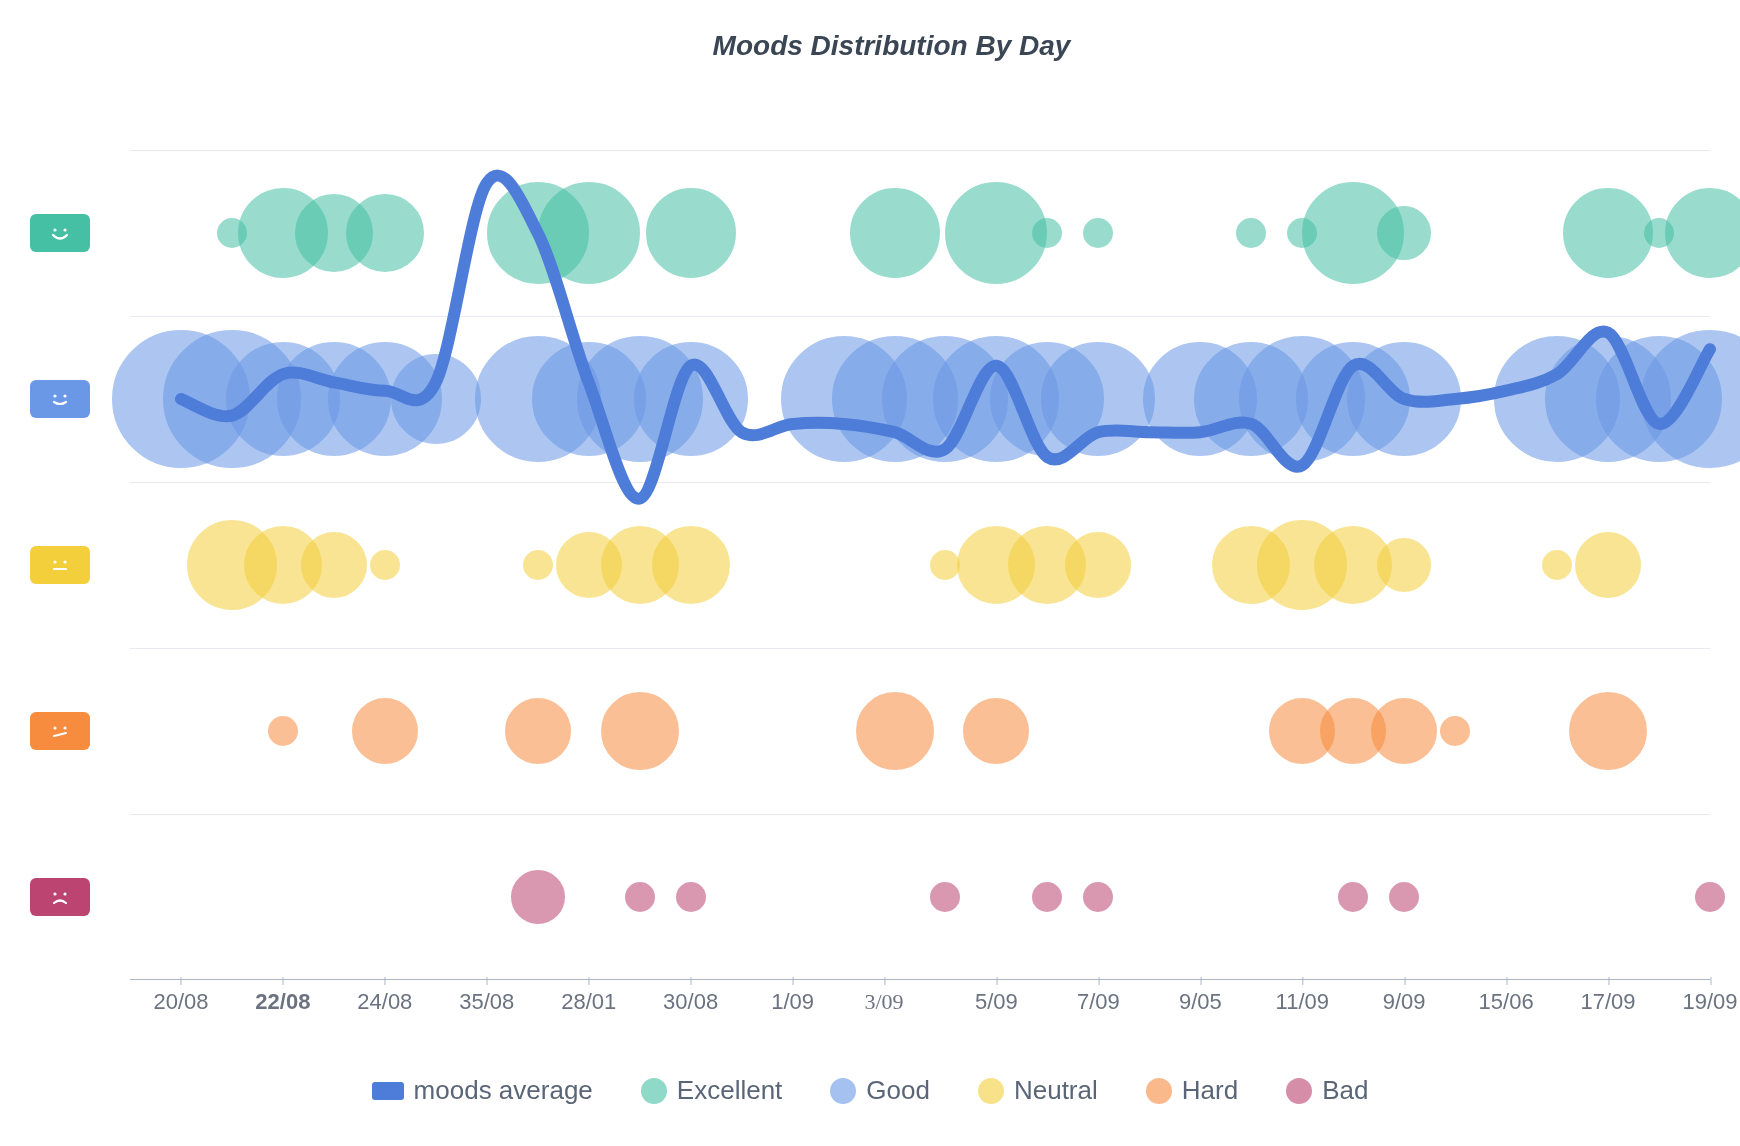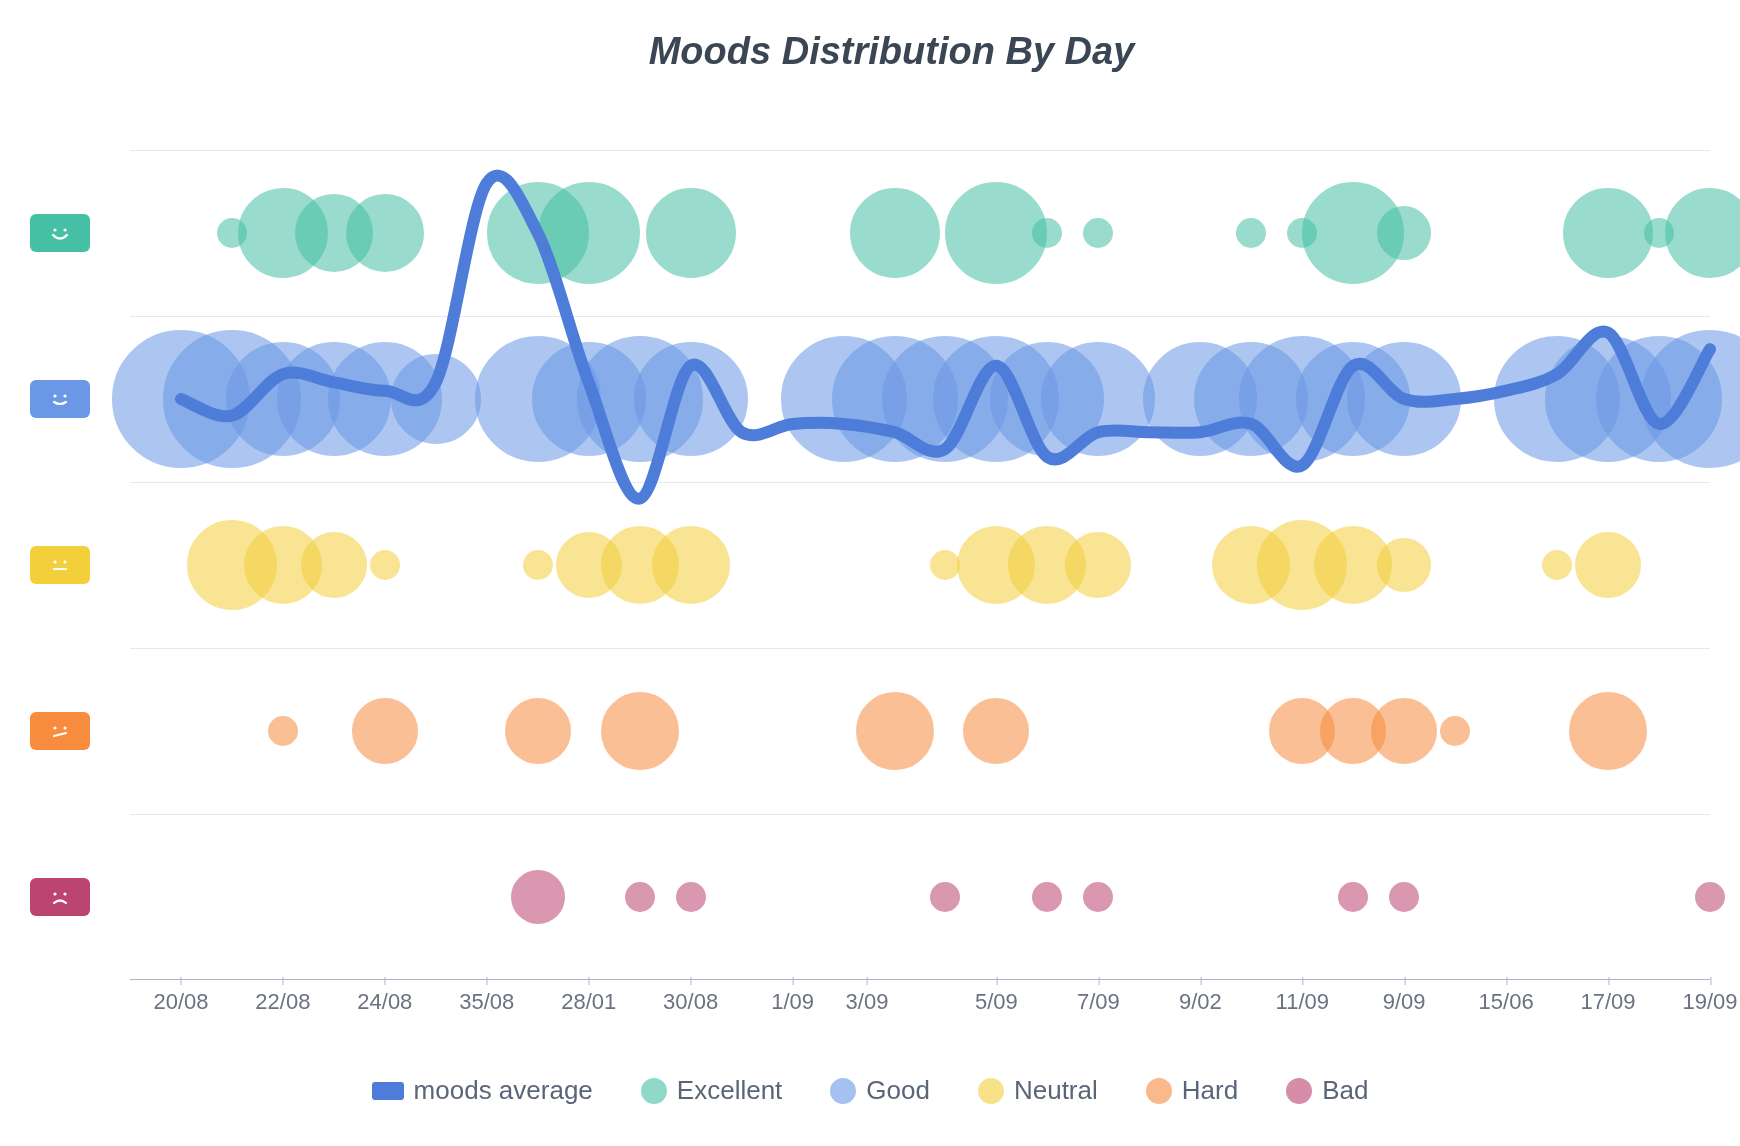--- a/index.html
+++ b/index.html
@@ -16,21 +16,21 @@
     box-sizing: border-box;
   }
   .title {
     position: absolute;
     top: 30px;
     left: 0;
     right: 0;
     text-align: center;
     font-style: italic;
     font-weight: 700;
-    font-size: 38px;
+    font-size: 28px;
     color: #3b4655;
     padding-left: 43px;
   }
   .plot {
     position: absolute;
     left: 130px;
     top: 150px;
     width: 1580px;
     height: 830px;
   }
@@ -132,30 +132,30 @@
 
   <div class="plot" id="plot">
 
     <div class="xaxis"></div>
   <div class="gridline" style="top: 0px;"></div>
       <div class="gridline" style="top: 166px;"></div>
       <div class="gridline" style="top: 332px;"></div>
       <div class="gridline" style="top: 498px;"></div>
       <div class="gridline" style="top: 664px;"></div>
       <div class="tick" style="left: 50.9677px;">20/08</div>
-      <div class="tick" style="left: 152.903px;">22/08</div>
+      <div class="tick" style="left: 152.903px; font-weight: bold;">22/08</div>
       <div class="tick" style="left: 254.839px;">24/08</div>
       <div class="tick" style="left: 356.774px;">35/08</div>
       <div class="tick" style="left: 458.71px;">28/01</div>
       <div class="tick" style="left: 560.645px;">30/08</div>
       <div class="tick" style="left: 662.581px;">1/09</div>
-      <div class="tick" style="left: 737px;">3/09</div>
+      <div class="tick" style="left: 754px; font-family: Liberation Serif, serif;">3/09</div>
       <div class="tick" style="left: 866.452px;">5/09</div>
       <div class="tick" style="left: 968.387px;">7/09</div>
-      <div class="tick" style="left: 1070.32px;">9/02</div>
+      <div class="tick" style="left: 1070.32px;">9/05</div>
       <div class="tick" style="left: 1172.26px;">11/09</div>
       <div class="tick" style="left: 1274.19px;">9/09</div>
       <div class="tick" style="left: 1376.13px;">15/06</div>
       <div class="tick" style="left: 1478.06px;">17/09</div>
       <div class="tick" style="left: 1580px;">19/09</div>
       <div class="bubble" style="width: 26px; height: 26px; left: 101.935px; top: 83px; background: rgb(70, 192, 165); border: 2px solid rgb(70, 192, 165);"></div>
       <div class="bubble" style="width: 86px; height: 86px; left: 152.903px; top: 83px; background: rgb(70, 192, 165); border: 2px solid rgb(70, 192, 165);"></div>
       <div class="bubble" style="width: 74px; height: 74px; left: 203.871px; top: 83px; background: rgb(70, 192, 165); border: 2px solid rgb(70, 192, 165);"></div>
       <div class="bubble" style="width: 74px; height: 74px; left: 254.839px; top: 83px; background: rgb(70, 192, 165); border: 2px solid rgb(70, 192, 165);"></div>
       <div class="bubble" style="width: 98px; height: 98px; left: 407.742px; top: 83px; background: rgb(70, 192, 165); border: 2px solid rgb(70, 192, 165);"></div>

